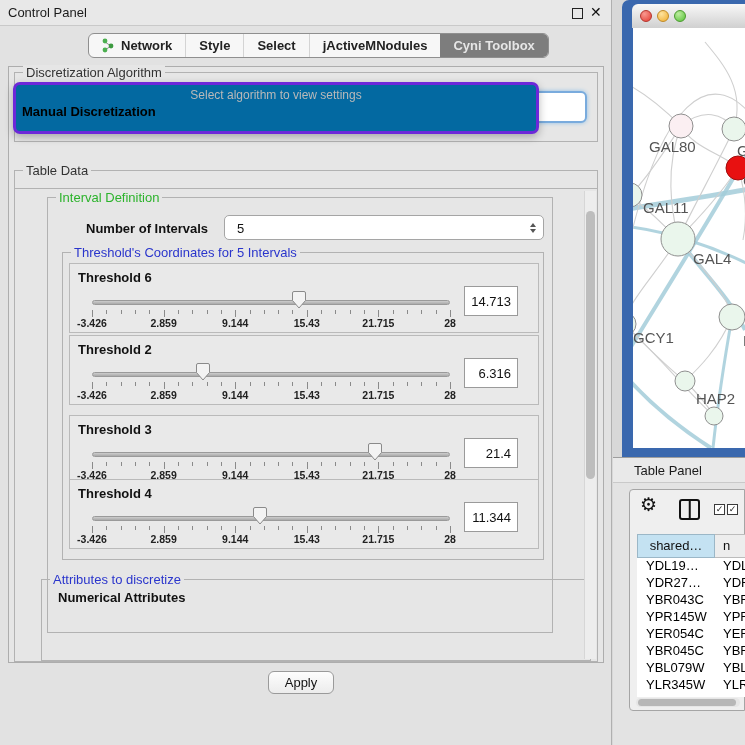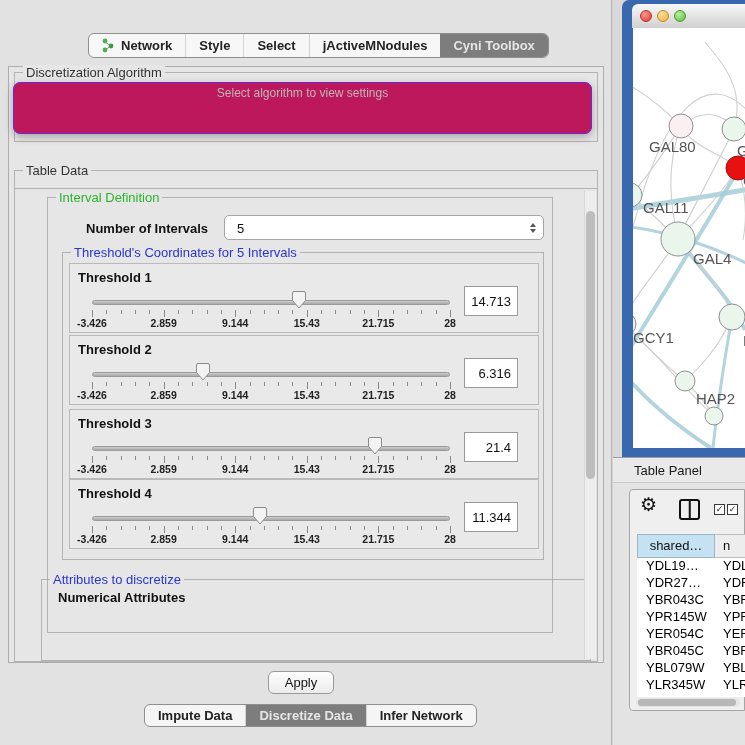--- a/index.html
+++ b/index.html
@@ -33,21 +33,21 @@
   .combo .cv { position:absolute; left:10px; top:0; line-height:24px; }
   .stepper { position:absolute; right:7px; top:50%; transform:translateY(-50%); display:flex; flex-direction:column; gap:2px; }
   .arr-up { width:0; height:0; border-left:3.5px solid transparent; border-right:3.5px solid transparent; border-bottom:4px solid #555; }
   .arr-dn { width:0; height:0; border-left:3.5px solid transparent; border-right:3.5px solid transparent; border-top:4px solid #555; }
 
   
   .algo-group { left:14px; top:72px; width:584px; height:70px; }
   .algo-combo { left:10px; top:18px; width:562px; height:32px; border:2px solid #79abdd; box-shadow:0 0 4px #8fc0e8; border-radius:6px; background:#fff; position:absolute; }
 
   
-  .popup { position:absolute; left:13px; top:82px; width:579px; height:52px; background:#be185d; border:1px solid #6d28d9; border-radius:7px; box-shadow:0 3px 9px rgba(0,0,0,.28); z-index:50; }
+  .popup { position:absolute; left:13px; top:82px; width:526px; height:52px; background:#0369a1; border:3px solid #6d28d9; border-radius:7px; box-shadow:0 3px 9px rgba(0,0,0,.28); z-index:50; }
   .popup-hint { position:absolute; left:0; top:3px; width:100%; text-align:center; font-size:12px; color:#b9b9b9; }
   .popup-item { position:absolute; left:4px; width:556px; height:16px; font-size:13px; color:#000; padding-left:2px; }
   .popup-item.b { font-weight:bold; }
 
   
   .tdata-group { left:14px; top:138px; width:584px; height:44px;margin-top:32px; }
 
   
   .main-panel { position:absolute; left:14px; top:188px; width:584px; height:474px; border:1px solid #b2b2b2; background:#e6e6e6; }
   .v-scroll-track { position:absolute; left:569px; top:2px; width:12px; height:468px; background:#ededed; border-left:1px solid #d6d6d6; }
@@ -109,20 +109,25 @@
   .tcell1 { width:78px; font-size:13px; color:#000; padding-left:9px; white-space:nowrap; overflow:hidden; }
   .tcell2 { width:44px; font-size:13px; color:#000; padding-left:8px; white-space:nowrap; overflow:hidden; }
   .h-scroll { position:absolute; left:6px; top:208px; width:104px; height:9px; background:#e6e6e6; border-radius:5px; }
   .h-thumb { position:absolute; left:2px; top:1px; width:98px; height:7px; background:#b7b7b7; border-radius:4px; }
 </style>
 </head>
 <body>
 
 <div class="control-panel">
 
+  <div class="cp-titlebar">
+    <div class="cp-title">Control Panel</div>
+    <div class="float-icon"></div>
+    <div class="close-icon">✕</div>
+  </div>
 
   <div class="tabbar" id="top-tabbar">
       <div class="tab">
         <svg class="net-icon" viewBox="0 0 13 15">
           <line x1="3" y1="4" x2="9" y2="8" stroke="#8a8a8a"></line>
           <line x1="3" y1="12" x2="9" y2="8" stroke="#8a8a8a"></line>
           <circle cx="3" cy="3" r="2.4" fill="#4caf50"></circle>
           <circle cx="9" cy="8" r="2.4" fill="#3c9a40"></circle>
           <circle cx="3" cy="12" r="2.4" fill="#4caf50"></circle>
         </svg>
@@ -144,20 +149,21 @@
 
   <div class="outer-panel"></div>
 
   <div class="group algo-group">
     <span class="group-title">Discretization Algorithm</span>
     <div class="algo-combo"></div>
   </div>
 
   <div class="popup">
     <div class="popup-hint">Select algorithm to view settings</div>
+    <div class="popup-item b" style="top:19px">Manual Discretization</div>
   </div>
 
   <div class="group tdata-group">
     <span class="group-title">Table Data</span>
   </div>
 
   <div class="main-panel">
 
     <div class="group interval-group">
       <span class="group-title gt-green">Interval Definition</span>
@@ -167,21 +173,21 @@
         <span class="stepper">
             <i class="arr-up"></i>
             <i class="arr-dn"></i>
           </span>
       </div>
 
       <div class="group thr-group">
         <span class="group-title gt-blue">Threshold's Coordinates for 5 Intervals</span>
         <div id="thresholds-host">
             <div class="th-panel" style="top: 10px;">
-              <div class="th-label">Threshold 1</div>
+              <div class="th-label">Threshold 6</div>
               <div class="th-track"></div>
               <div class="th-thumb" style="left: 221.637px;"><svg width="14" height="18" viewBox="0 0 14 18">
                   <path d="M2,0.5 L12,0.5 Q13.5,0.5 13.5,2 L13.5,9.5 L7,17 L0.5,9.5 L0.5,2 Q0.5,0.5 2,0.5 Z" fill="#f3f3f3" stroke="#8a8a8a"></path>
                 </svg></div>
               <div class="th-ticks">
                 <i style="left: 0%; height: 7px;"></i>
                 <i style="left: 4%; height: 4px;"></i>
                 <i style="left: 8%; height: 4px;"></i>
                 <i style="left: 12%; height: 4px;"></i>
                 <i style="left: 16%; height: 4px;"></i>
@@ -254,21 +260,21 @@
               <div class="th-ticklabels">
                 <span style="left: 0%;">-3.426</span>
                 <span style="left: 20%;">2.859</span>
                 <span style="left: 40%;">9.144</span>
                 <span style="left: 60%;">15.43</span>
                 <span style="left: 80%;">21.715</span>
                 <span style="left: 100%;">28</span>
               </div>
               <input class="th-value" readonly="" value="6.316" style="">
             </div>
-            <div class="th-panel" style="top: 156px;">
+            <div class="th-panel" style="top: 162px;">
               <div class="th-label">Threshold 3</div>
               <div class="th-track"></div>
               <div class="th-thumb" style="left: 297.814px;"><svg width="14" height="18" viewBox="0 0 14 18">
                   <path d="M2,0.5 L12,0.5 Q13.5,0.5 13.5,2 L13.5,9.5 L7,17 L0.5,9.5 L0.5,2 Q0.5,0.5 2,0.5 Z" fill="#f3f3f3" stroke="#8a8a8a"></path>
                 </svg></div>
               <div class="th-ticks">
                 <i style="left: 0%; height: 7px;"></i>
                 <i style="left: 4%; height: 4px;"></i>
                 <i style="left: 8%; height: 4px;"></i>
                 <i style="left: 12%; height: 4px;"></i>
@@ -358,31 +364,20 @@
       <div class="attr-sub">Numerical Attributes</div>
     </div>
 
     <div class="v-scroll-track">
         <div class="v-scroll-thumb"></div>
       </div>
   </div>
 
   <div class="apply-btn">Apply</div>
 
-  <div class="bottom-tabbar" id="bottom-tabbar">
-      <div class="btab">
-        <span>Impute Data</span>
-      </div>
-      <div class="btab active">
-        <span>Discretize Data</span>
-      </div>
-      <div class="btab">
-        <span>Infer Network</span>
-      </div>
-    </div>
 </div>
 
 <div class="right-bg"></div>
 
 <div class="net-window">
   <div class="net-titlebar">
     <div class="tl tl-red"></div>
     <div class="tl tl-yellow"></div>
     <div class="tl tl-green"></div>
   </div>

